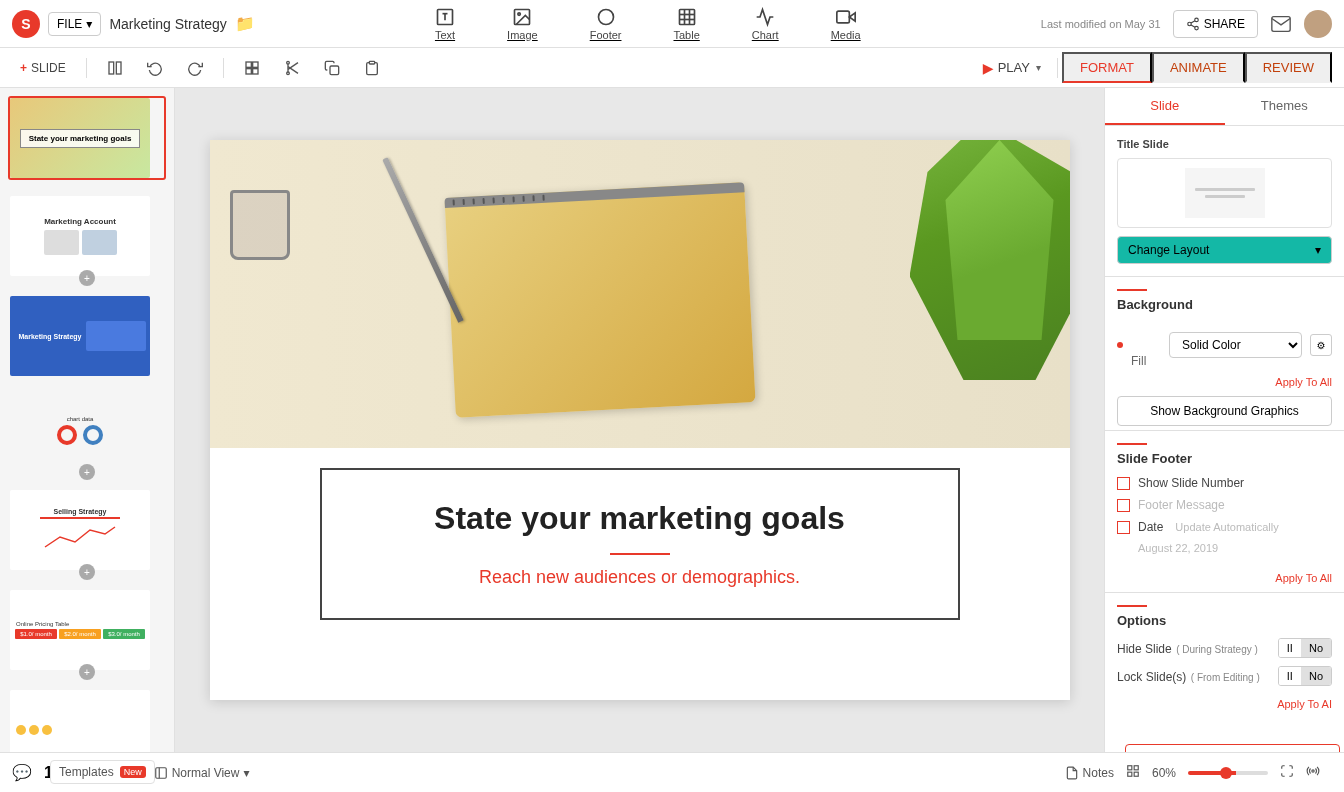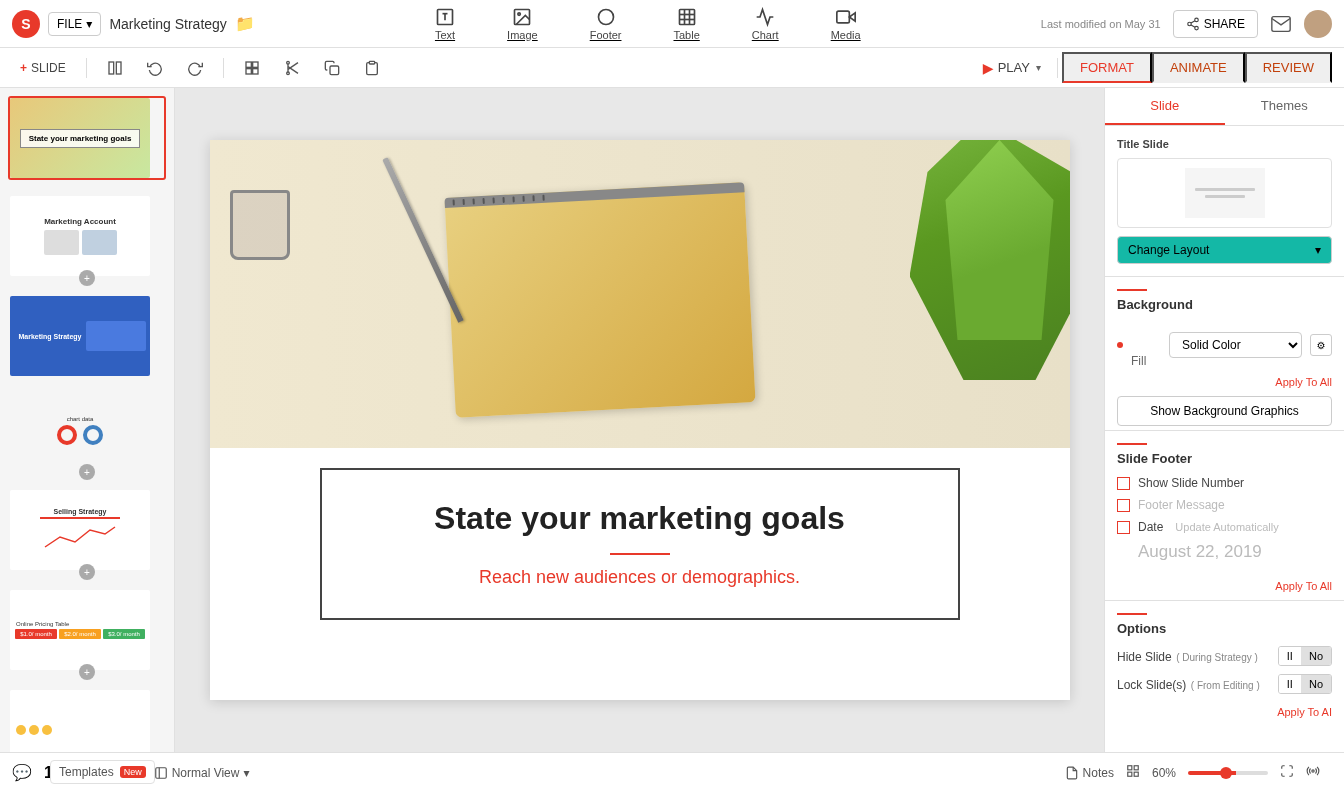--- a/index.html
+++ b/index.html
@@ -60,21 +60,21 @@
     .fill-dropdown { flex: 1; padding: 4px 8px; border: 1px solid #ccc; border-radius: 4px; font-size: 12px; background: #fff; cursor: pointer; }
     .fill-color-btn { width: 22px; height: 22px; border: 1px solid #ccc; border-radius: 3px; background: #fff; cursor: pointer; display: flex; align-items: center; justify-content: center; font-size: 10px; }
     .apply-link { text-align: right; color: #e8392a; font-size: 11px; cursor: pointer; margin-bottom: 8px; }
     .show-bg-btn { width: 100%; padding: 7px; border: 1px solid #ccc; border-radius: 4px; font-size: 12px; cursor: pointer; background: #fff; }
     .footer-section { padding: 12px; border-top: 1px solid #e0e0e0; }
     .footer-title { font-size: 13px; font-weight: 600; color: #333; margin-bottom: 10px; }
     .checkbox-row { display: flex; align-items: center; gap: 8px; margin-bottom: 8px; }
     .checkbox-input { width: 13px; height: 13px; border: 1px solid #e8392a; background: #fff; flex-shrink: 0; }
     .checkbox-label { font-size: 12px; color: #444; }
     .checkbox-label.disabled { color: #bbb; }
-    .date-input-placeholder { font-size: 17px; color: #bbb; margin-left: 21px; margin-bottom: 6px; }
+    .date-input-placeholder { font-size: 11px; color: #bbb; margin-left: 21px; margin-bottom: 6px; }
     .apply-link2 { text-align: right; color: #e8392a; font-size: 11px; cursor: pointer; padding: 0 12px 8px; }
     .options-section { padding: 12px; border-top: 1px solid #e0e0e0; }
     .options-title { font-size: 13px; font-weight: 600; color: #333; margin-bottom: 10px; }
     .option-row { display: flex; align-items: center; justify-content: space-between; margin-bottom: 8px; }
     .option-label { font-size: 12px; color: #444; }
     .option-sub { font-size: 10px; color: #888; }
     .toggle-group { display: flex; border: 1px solid #ccc; border-radius: 3px; overflow: hidden; }
     .toggle-btn { padding: 3px 8px; font-size: 11px; cursor: pointer; background: #fff; border: none; }
     .toggle-btn.active { background: #e0e0e0; }
     .edit-master-btn { margin: 20px; width: calc(100% - 24px); padding: 8px; border: 1px solid #e8392a; border-radius: 4px; color: #e8392a; background: #fff; font-size: 12px; cursor: pointer; }

